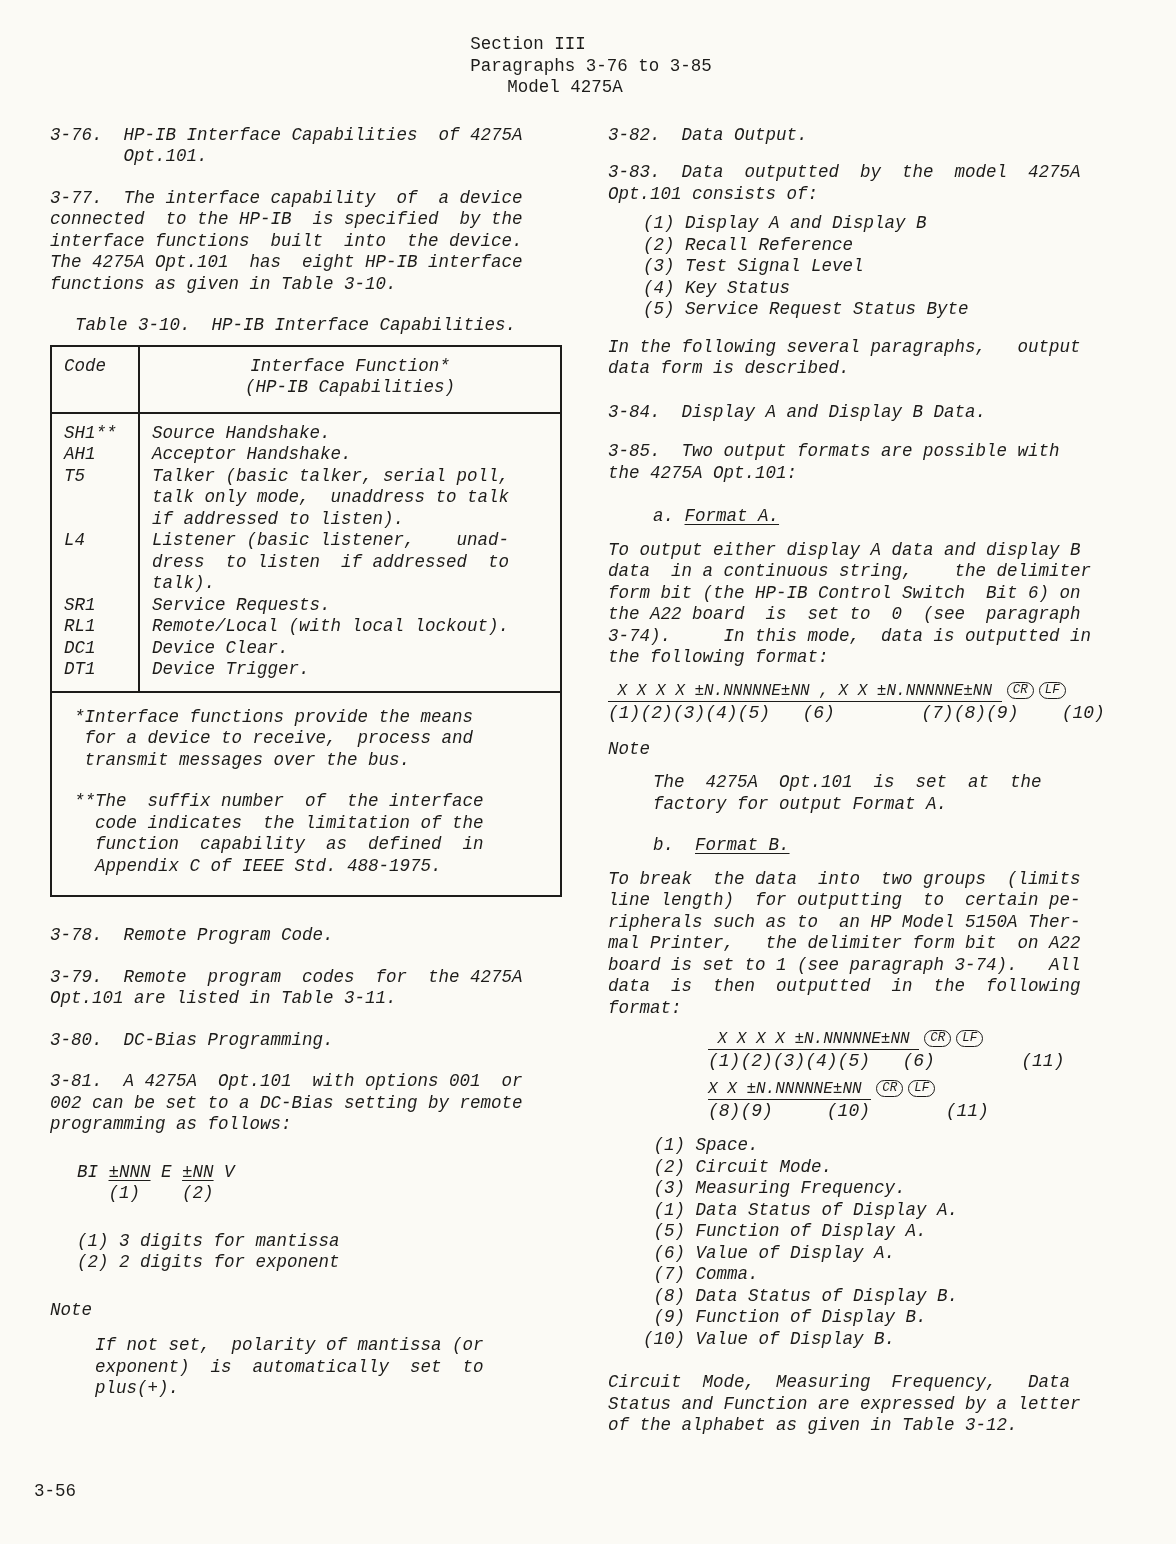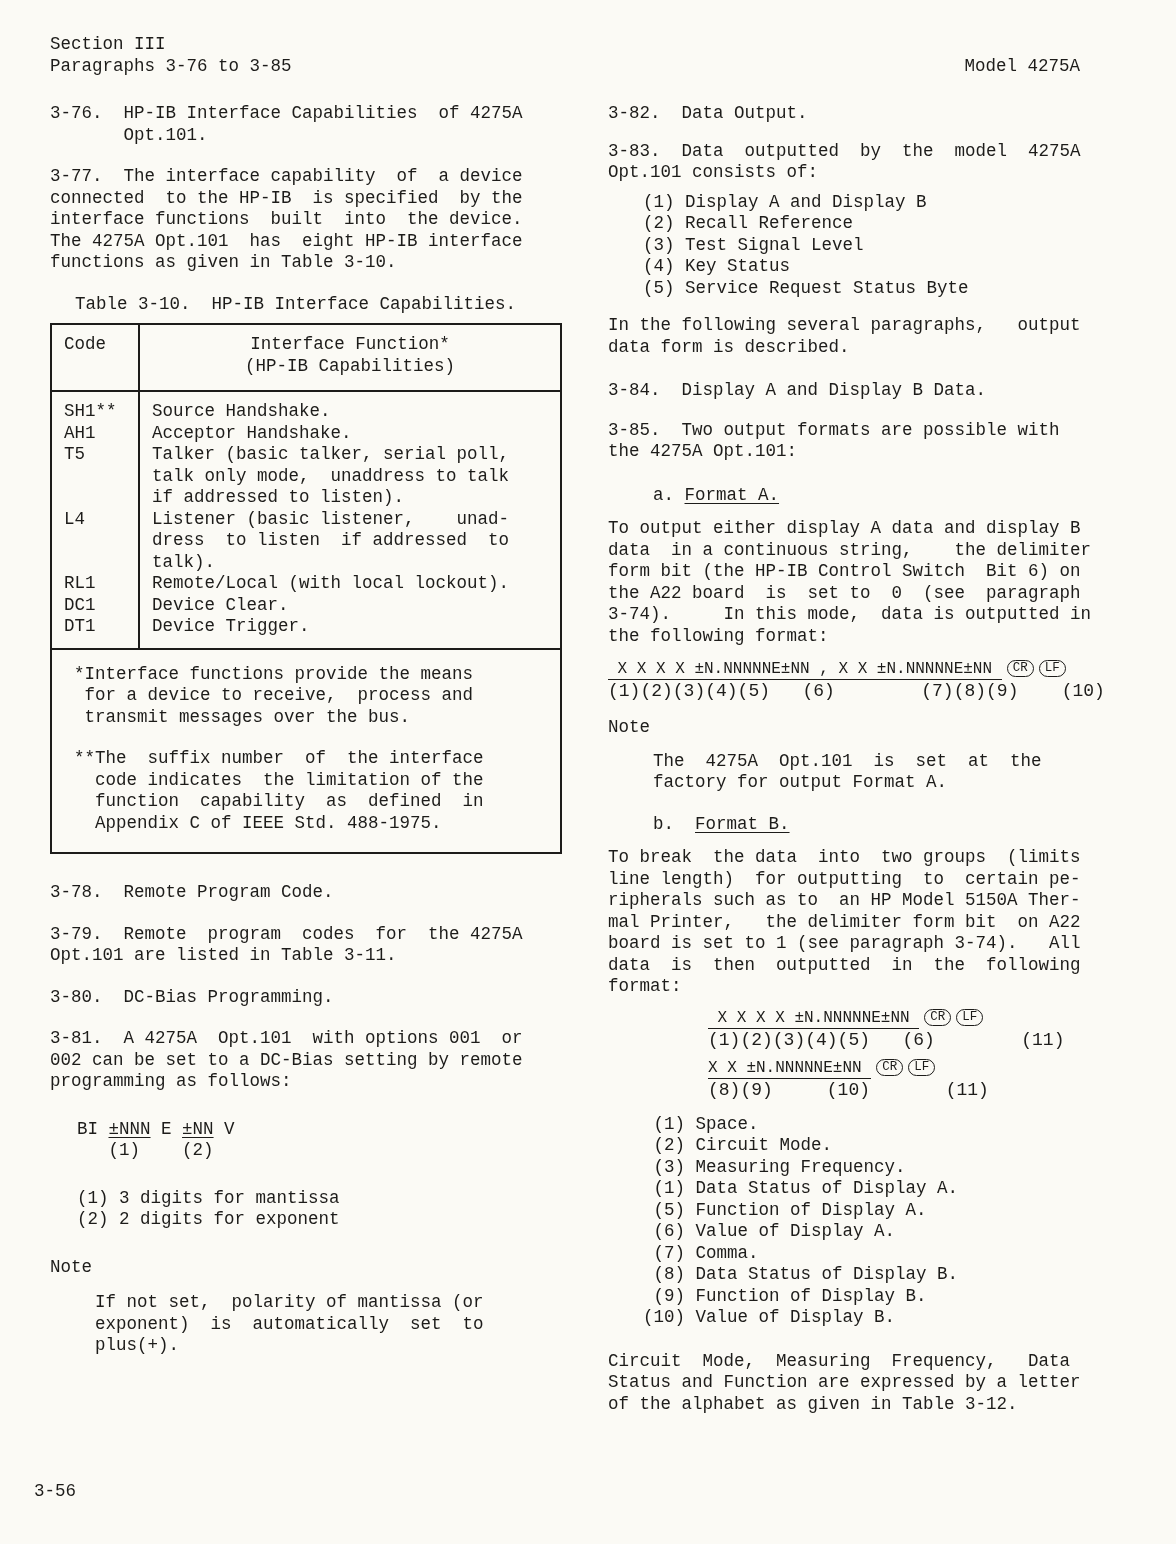--- a/index.html
+++ b/index.html
@@ -10,22 +10,22 @@
     box-sizing:border-box;
     padding:34px 44px 0 50px;
     background:#fbfaf5;
     color:#1d1c1a;
     font-family:"Liberation Mono","DejaVu Sans Mono",monospace;
     font-size:17.5px;
     line-height:21.5px;
     overflow:hidden;
   }
   .t { white-space:pre-wrap; }
-  .header-row { display:flex; justify-content:space-between; align-items:flex-end; }
-  .cols { display:flex; margin-top:26px; }
+  .header-row { display:flex; justify-content:space-between; align-items:center;flex-direction:column; }
+  .cols { display:flex; margin-top:26px;font-style:italic; }
   .col-left  { width:512px; }
   .col-right { width:506px; margin-left:46px; }
 
   .center { text-align:center; }
   .in25 { margin-left:25px; } .in35 { margin-left:35px; }
   .in45 { margin-left:45px; } .in55 { margin-left:27px; }
   .in100 { margin-left:100px; } .mb8{margin-bottom:8px;} .mb10{margin-bottom:10px;}
   .mb12{margin-bottom:12px;} .mb14{margin-bottom:14px;} .mb16{margin-bottom:16px;}
   .mb18{margin-bottom:18px;} .mb20{margin-bottom:20px;} .mb22{margin-bottom:22px;}
   .mb26{margin-bottom:26px;} .mb28{margin-bottom:28px;}
@@ -110,20 +110,24 @@
 talk only mode,  unaddress to talk
 if addressed to listen).</div>
           </div>
           <div class="trow">
             <div class="c-code">L4</div>
             <div class="c-desc">Listener (basic listener,    unad-
 dress  to listen  if addressed  to
 talk).</div>
           </div>
           <div class="trow">
+            <div class="c-code">SR1</div>
+            <div class="c-desc">Service Requests.</div>
+          </div>
+          <div class="trow">
             <div class="c-code">RL1</div>
             <div class="c-desc">Remote/Local (with local lockout).</div>
           </div>
           <div class="trow">
             <div class="c-code">DC1</div>
             <div class="c-desc">Device Clear.</div>
           </div>
           <div class="trow">
             <div class="c-code">DT1</div>
             <div class="c-desc">Device Trigger.</div>

